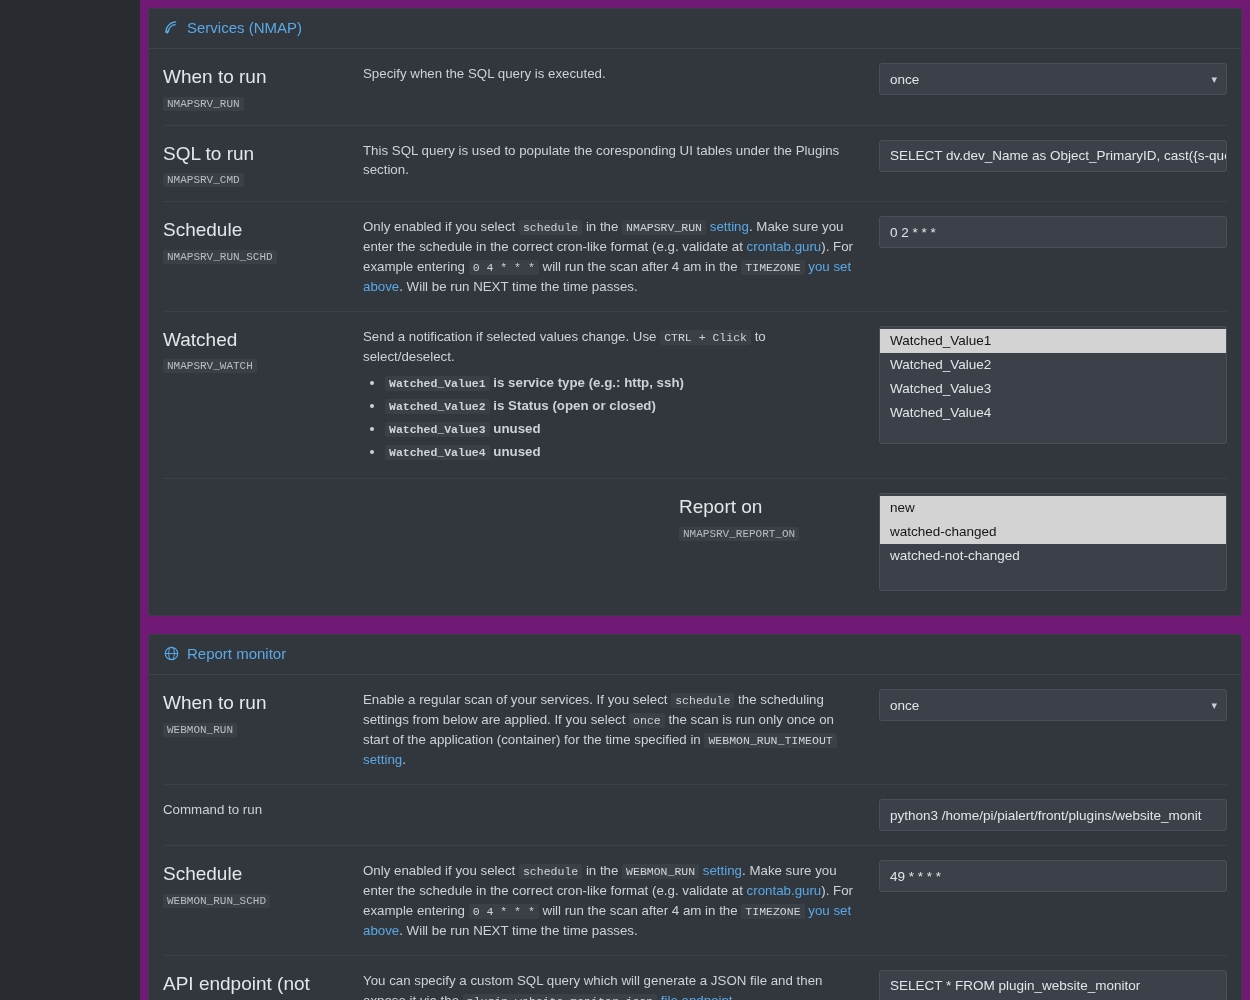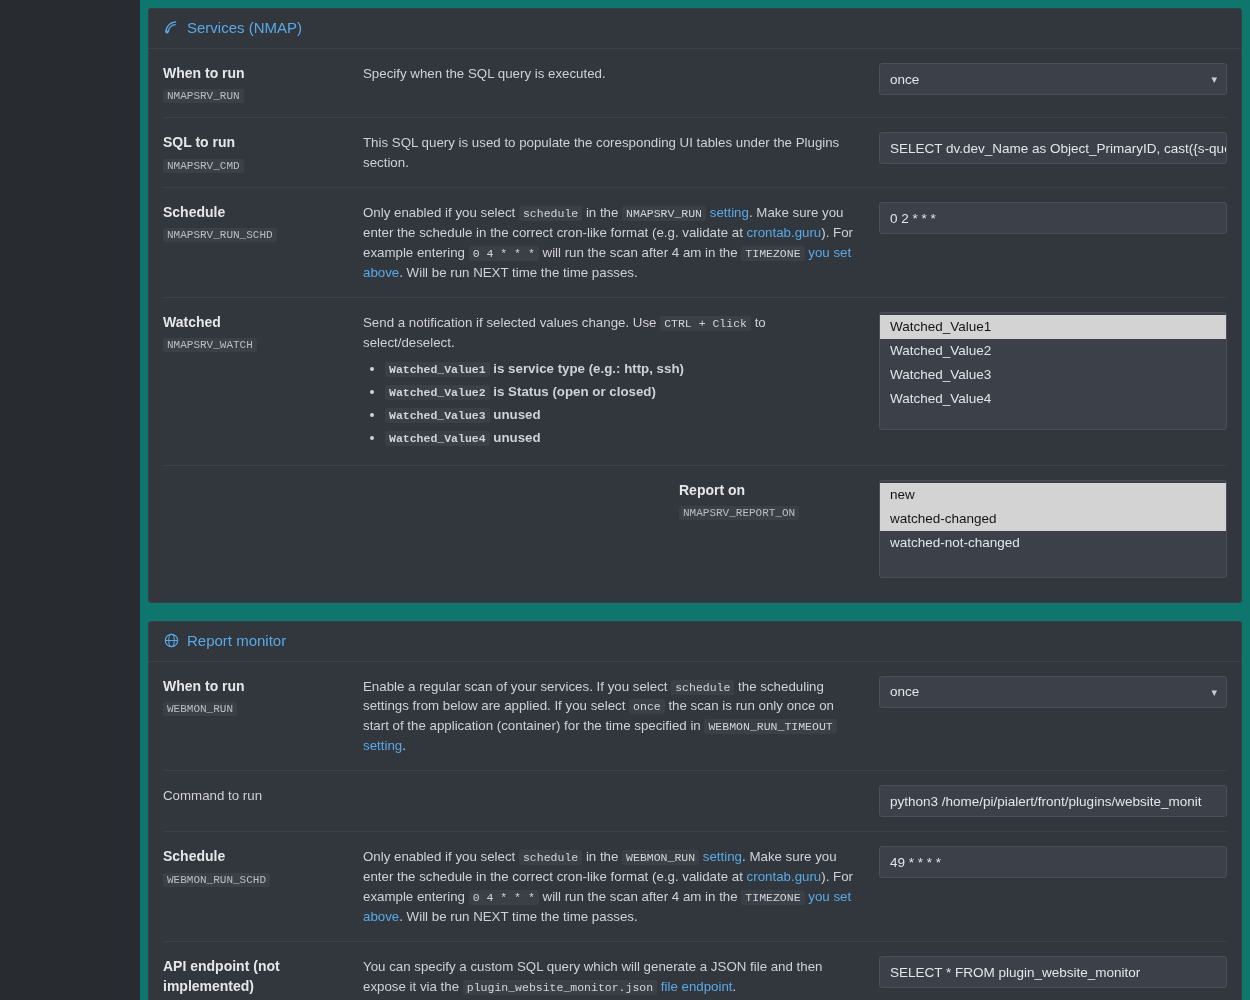--- a/index.html
+++ b/index.html
@@ -15,21 +15,21 @@
     position: relative;
     width: 1250px; height: 1000px;
     background: #26292e;
   }
   .leftgutter {
     position: absolute; left: 0; top: 0; width: 140px; height: 1000px;
     background: #282b30;
   }
   .content {
     position: absolute; left: 140px; top: 0; width: 1110px; height: 1000px;
-    background: #0f766e;
+    background: #701a75;
     padding: 8px 8px 0 8px;
   }
   .card {
     background: #32363d;
     border: 1px solid #3a3f46;
     border-radius: 3px;
     margin-bottom: 18px;
   }
   .card-header {
     padding: 10px 14px 12px 14px;
@@ -50,22 +50,22 @@
     border-bottom: 1px solid #3c4148;
     padding: 14px 0 14px 0;
     min-height: 46px;
   }
   .row:last-child { border-bottom: none; justify-content: flex-end; }
   .col-label { width: 200px; flex: 0 0 200px; padding-right: 10px; }
   .col-desc { flex: 1 1 auto; padding-right: 18px; padding-top: 1px; }
   .col-field { width: 348px; flex: 0 0 348px; }
 
   .lbl {
-    font-weight: bold;
-    font-size: 14px;
+    font-weight: normal;
+    font-size: 19px;
     color: #e4e7ea;
     line-height: 1.45;
   }
   .code-key {
     display: inline-block;
     margin-top: 6px;
     font-family: "Liberation Mono", monospace;
     font-size: 11px;
     color: #b9bec4;
     background: #3b4047;

